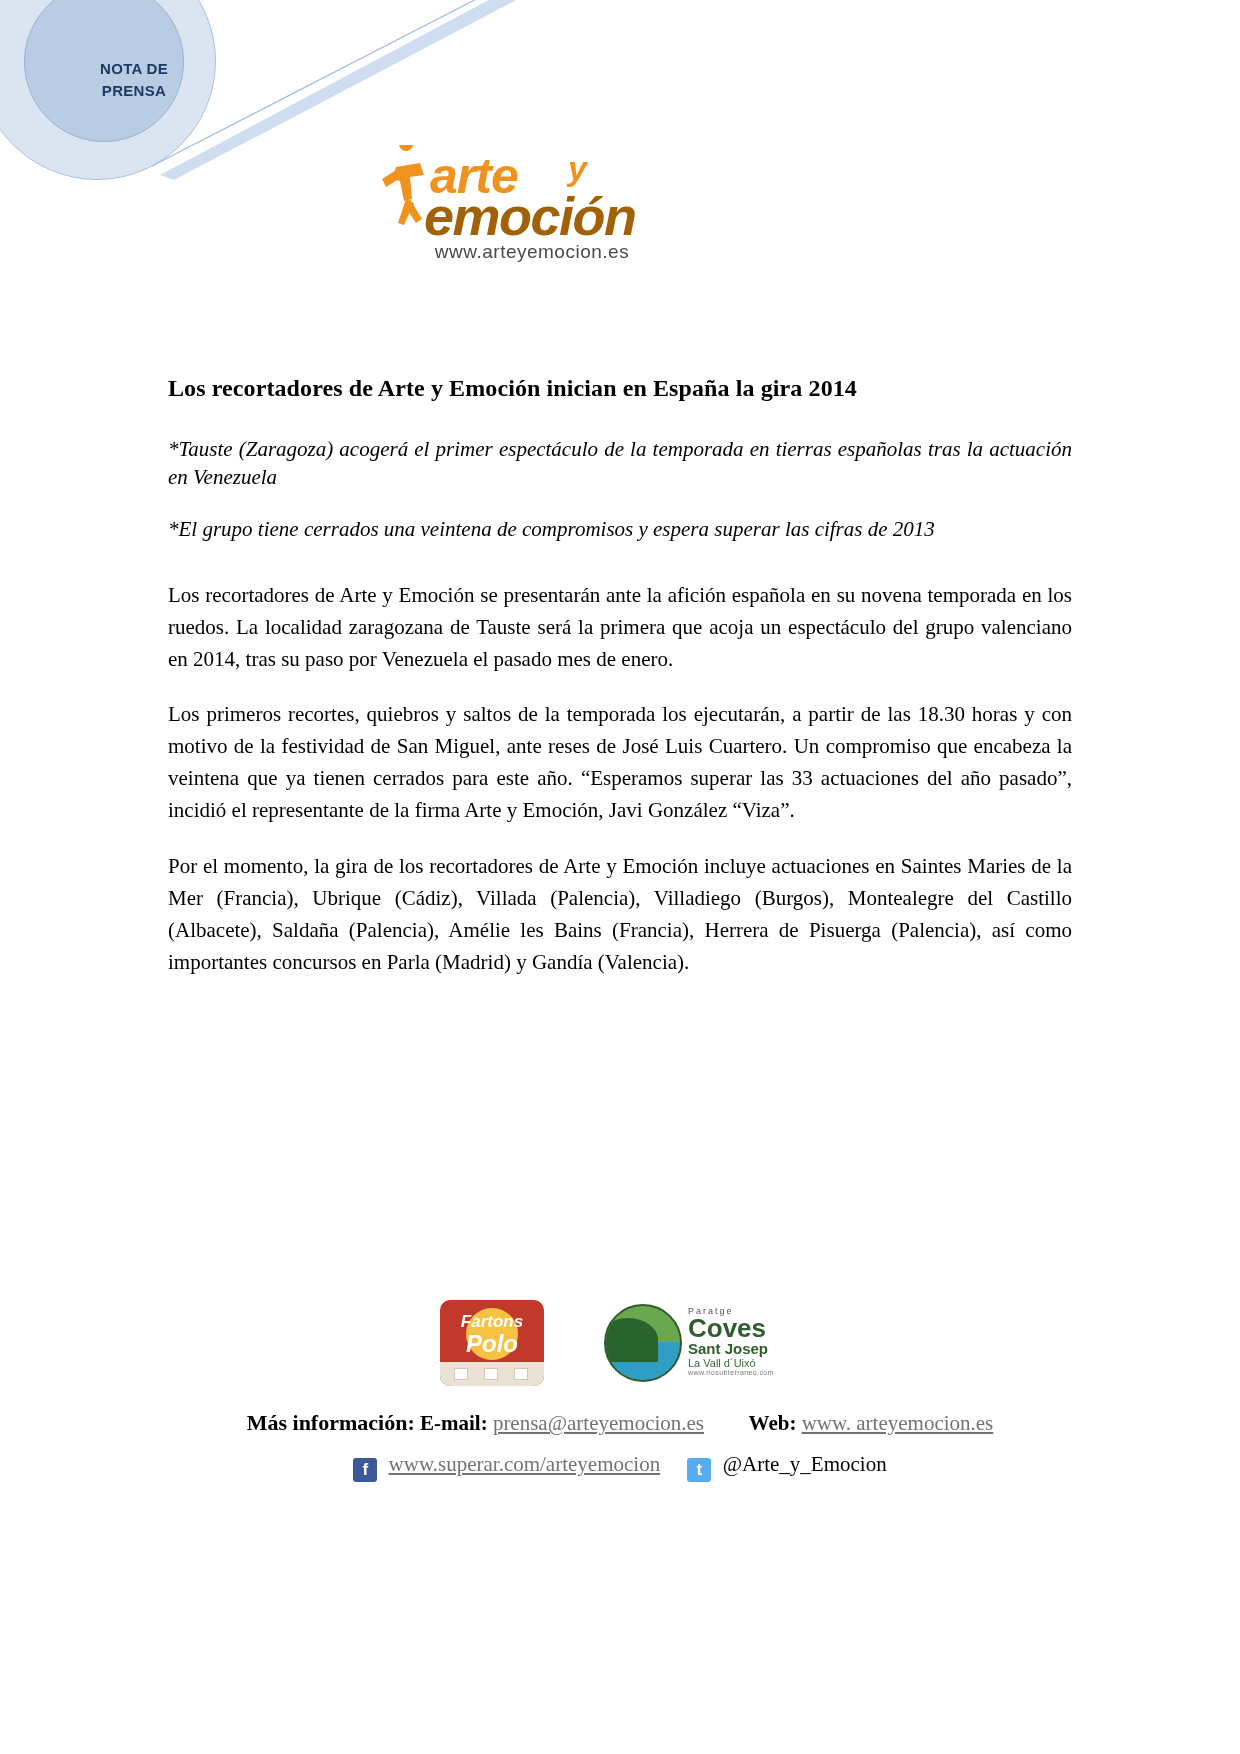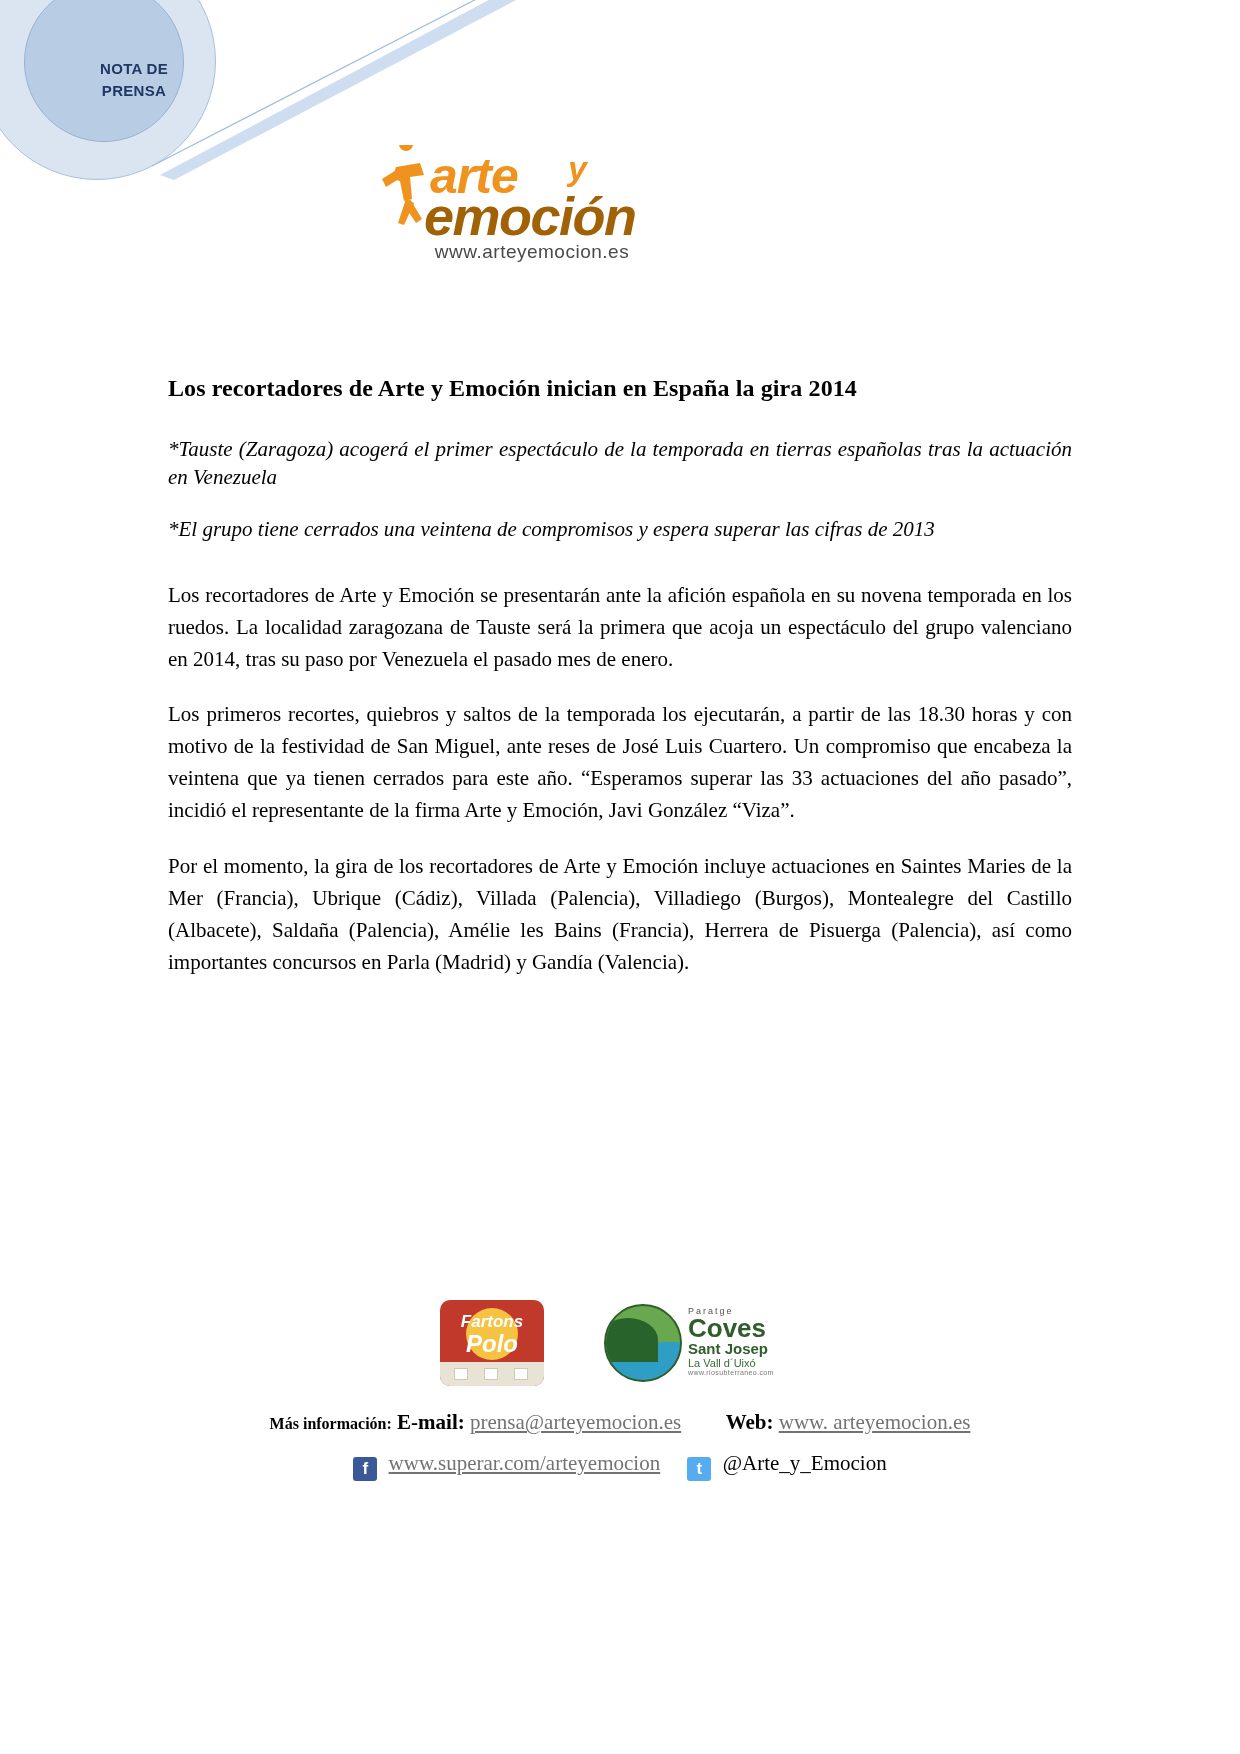--- a/index.html
+++ b/index.html
@@ -263,21 +263,21 @@
     top: 1410px;
     width: 1240px;
     text-align: center;
   }
   .footer-line1 {
     font-size: 21px;
     margin-bottom: 16px;
   }
   .footer-line1 .mas {
     font-weight: bold;
-    font-size: 16px;
+    font-size: 22px;
   }
   .footer-line1 .lbl { font-weight: bold; }
   .lnk {
     color: #737373;
   }
   .footer-line2 {
     font-size: 21px;
   }
   .fb-icon, .tw-icon {
     display: inline-block;

